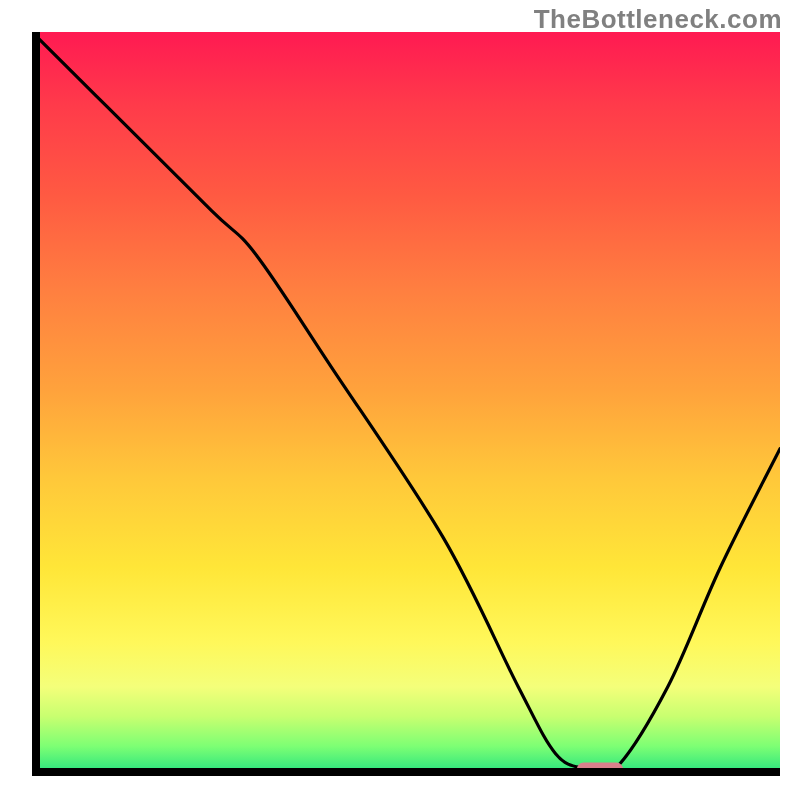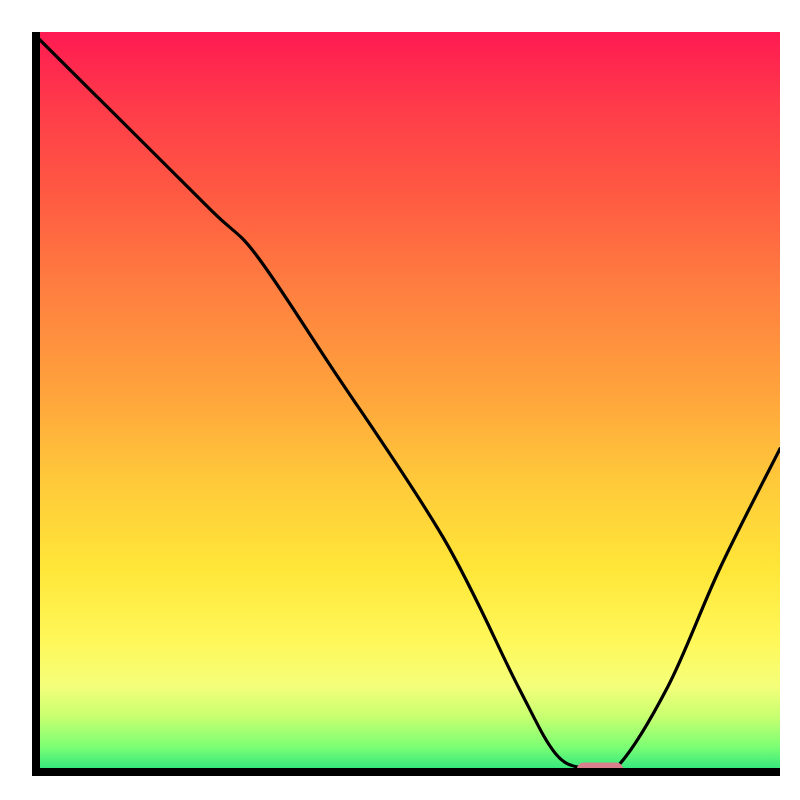--- a/index.html
+++ b/index.html
@@ -74,20 +74,21 @@
     background: #d9808c;
     z-index: 4;
     transform: translate(-50%, -50%);
   }
 </style>
 </head>
 <body>
 
 <div class="frame">
 
+  <div class="watermark">TheBottleneck.com</div>
 
   <div class="plot-area">
     <div class="heat"></div>
 
     <svg class="curve" viewBox="0 0 748 744" preserveAspectRatio="none">
       <path fill="none" stroke="#000" stroke-width="3.2" stroke-linecap="round" d="M 0.0 0.0 C 12.5 12.4, 44.9 44.6, 74.8 74.4 C 104.7 104.2, 154.6 153.8, 179.5 178.6 C 204.5 203.4, 204.5 197.2, 224.4 223.2 C 244.3 249.2, 268.0 287.7, 299.2 334.8 C 330.4 381.9, 380.2 452.6, 411.4 505.9 C 442.6 559.2, 467.5 618.8, 486.2 654.7 C 504.9 690.7, 512.4 708.0, 523.6 721.7 C 534.8 735.3, 543.5 734.1, 553.5 736.6 C 563.5 739.0, 569.7 750.2, 583.4 736.6 C 597.2 722.9, 618.3 688.2, 635.8 654.7 C 653.3 621.2, 669.5 575.4, 688.2 535.7 C 706.9 496.0, 738.0 436.5, 748.0 416.6"></path>
     </svg>
 
     <div class="marker" style="left: 568.48px; top: 736.56px; background: rgb(217, 128, 140);"></div>
   </div>

